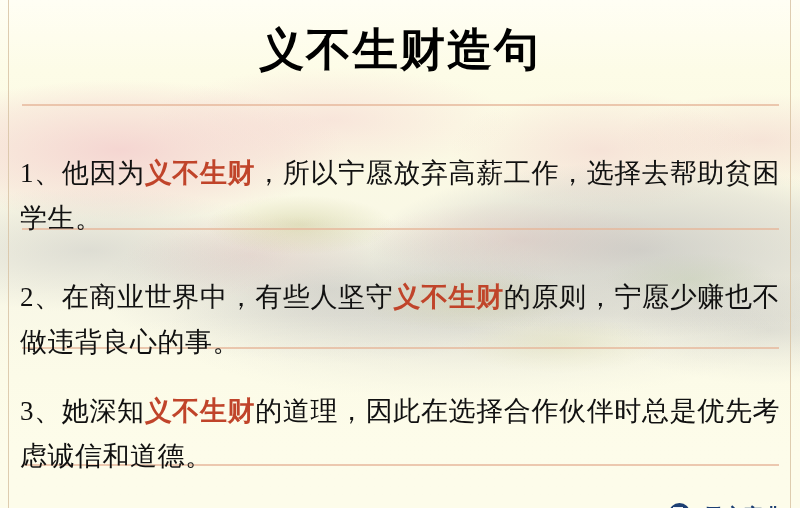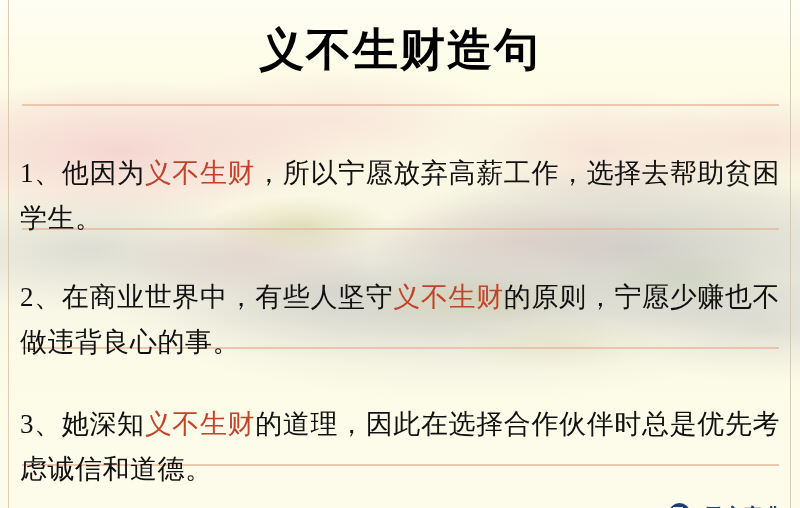--- a/index.html
+++ b/index.html
@@ -143,25 +143,25 @@
     width: 760px;
     font-family: "Liberation Serif", "DejaVu Serif", serif;
     font-size: 27px;
     line-height: 45px;
     color: #111111;
     letter-spacing: 0.5px;
     text-align: justify;
   }
   .sentence-1 { top: 124px; }
   .sentence-2 { top: 248px; }
-  .sentence-3 { top: 375px; }
+  .sentence-3 { top: 362px; }
 
   .kw {
     color: #c0442a;
-    font-weight: normal;
+    font-weight: bold;
   }
 
   
   .logo {
     position: absolute;
     right: 16px;
     top: 482px;
     display: flex;
     align-items: flex-start;
     gap: 14px;

